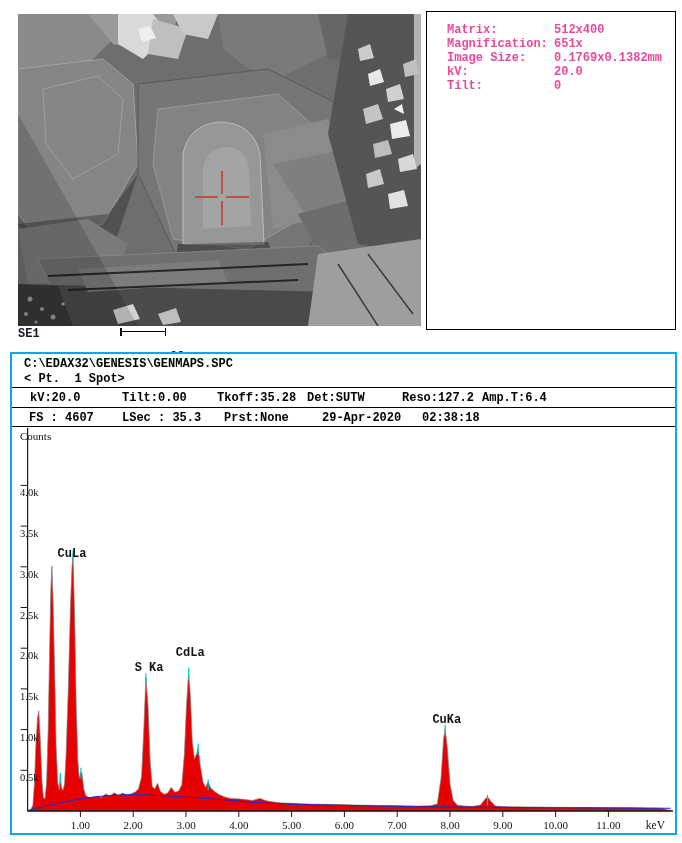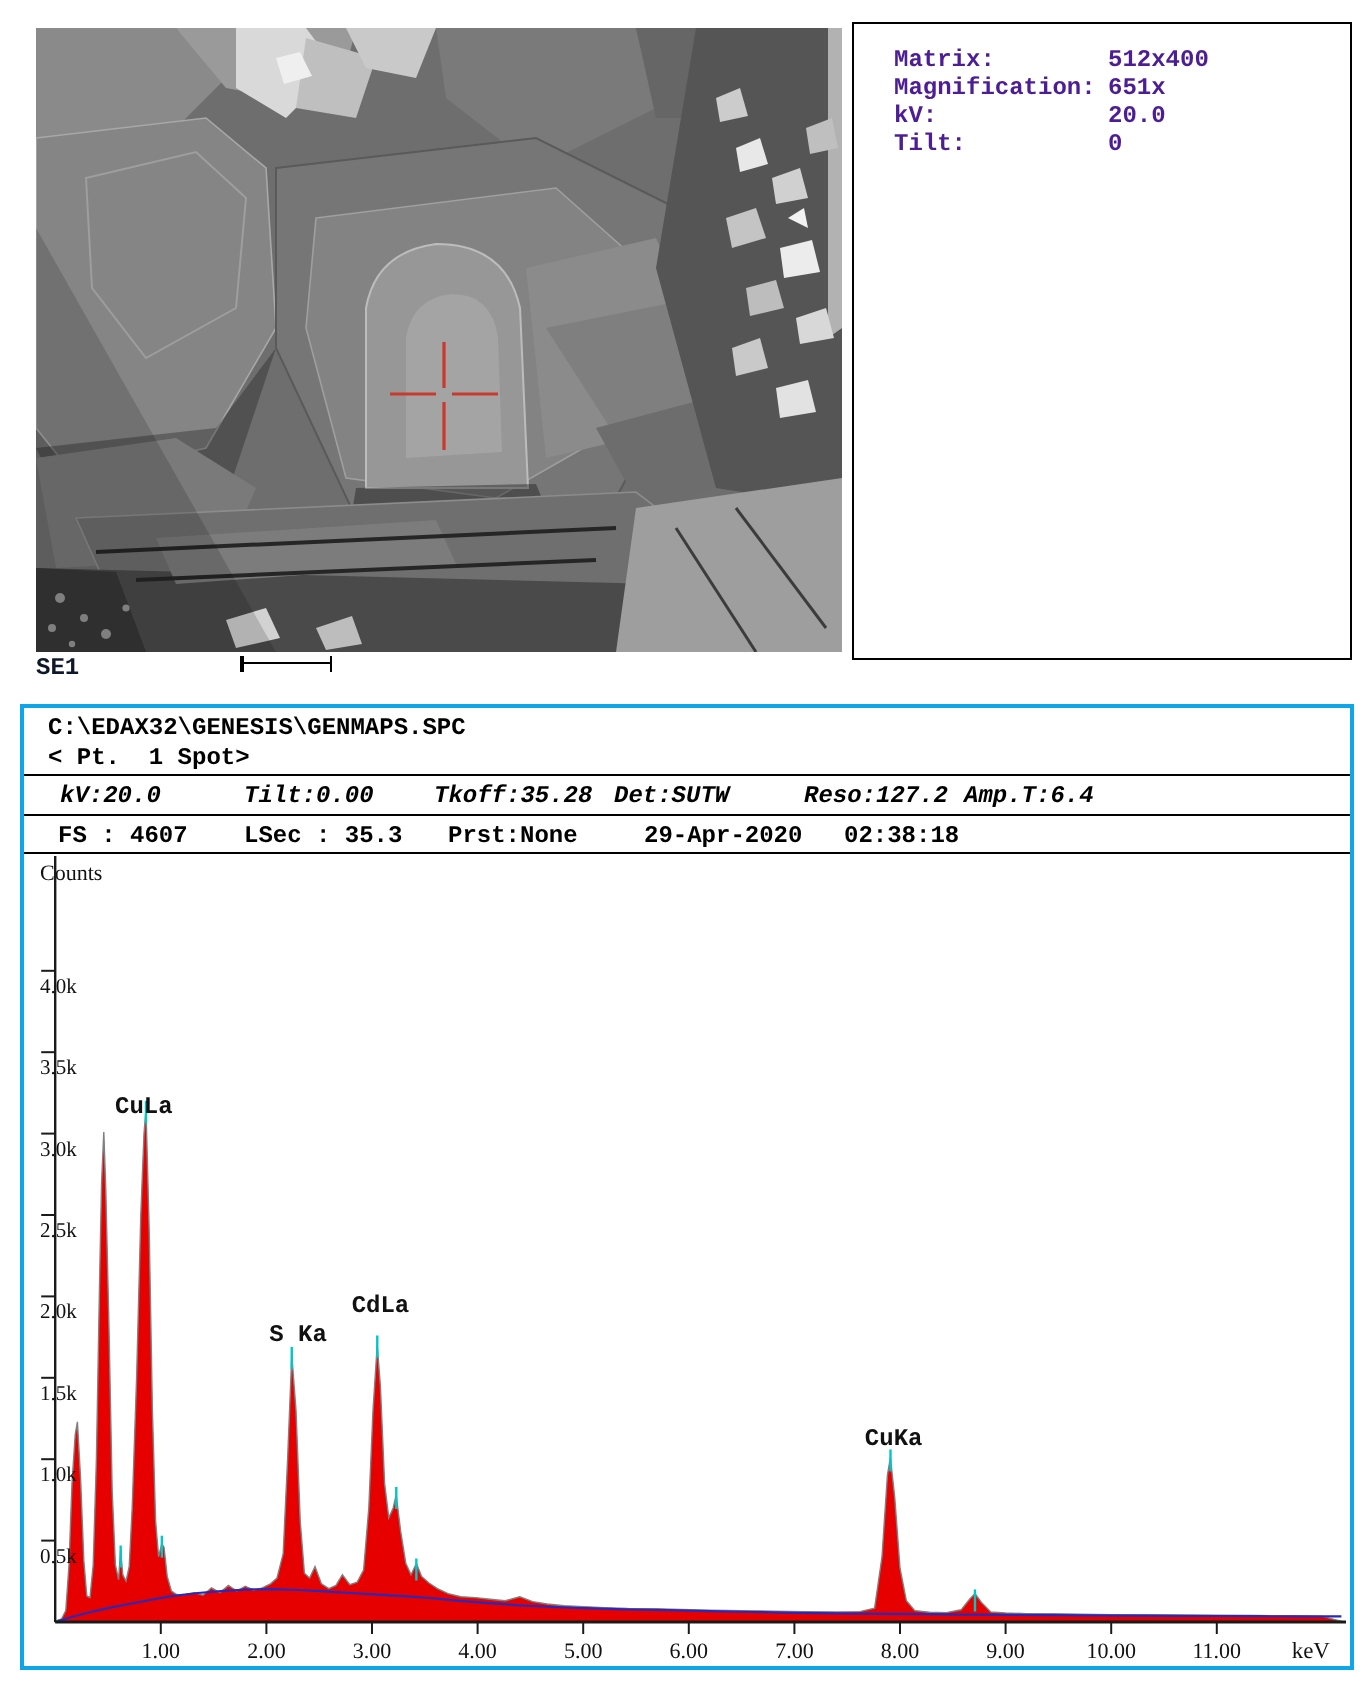--- a/index.html
+++ b/index.html
@@ -8,29 +8,29 @@
   
   .sem{position:absolute;left:18px;top:14px;width:403px;height:312px;display:block;background:#6e6e6e;}
   .sem-label{position:absolute;left:18px;top:327px;font:bold 12px "Liberation Mono",monospace;color:#0f172a;}
   .scalebar{position:absolute;left:120px;top:331px;width:46px;height:7px;border-top:1.5px solid #000;}
   .scalebar:before,.scalebar:after{content:"";position:absolute;top:-4px;width:1.5px;height:8px;background:#000;}
   .scalebar:before{left:0;} .scalebar:after{right:0;}
   .scalebar-text{position:absolute;left:170px;top:326px;font:bold 12px "Liberation Mono",monospace;color:#000;margin-top:24px;}
   
   .info{position:absolute;left:426px;top:11px;width:250px;height:319px;border:1.5px solid #000;
         box-sizing:border-box;padding:11px 0 0 20px;background:#fff;}
-  .irow{display:flex;line-height:14.6px;font:bold 12px "Liberation Mono",monospace;color:#4c1d95;white-space:pre;}
+  .irow{display:flex;line-height:14.6px;font:bold 12px "Liberation Mono",monospace;color:#ec4899;white-space:pre;}
   .irow .ilabel{flex:0 0 107px;}
   
   .spec{position:absolute;left:10px;top:352px;width:667px;height:483px;border:2px solid #0ea5e9;
         box-sizing:border-box;background:#fff;}
   .srow{position:relative;box-sizing:border-box;font:bold 12px "Liberation Mono",monospace;color:#000;white-space:pre;}
   .r1{height:17px;padding:3px 0 0 12px;}
   .r2{height:17px;padding:1px 0 2px 12px;border-bottom:1px solid #000;}
-  .r3{height:20px;border-bottom:1px solid #000;font-style:italic;}
+  .r3{height:20px;border-bottom:1px solid #000;}
   .r4{height:19px;border-bottom:1px solid #000;}
   .r3 span,.r4 span{position:absolute;top:3px;white-space:pre;}
   #plot{position:absolute;left:0;top:72px;width:663px;height:409px;display:block;}
   .serif{font-family:"Liberation Serif",serif;}
 </style>
 </head>
 <body>
 
 <div class="page">
 
@@ -105,20 +105,21 @@
     </g>
   </svg>
 
   <div class="sem-label">SE1</div>
   <div class="scalebar"></div>
   <div class="scalebar-text">20um</div>
 
   <div class="info">
     <div class="irow"><span class="ilabel">Matrix:</span><span class="ivalue">512x400</span></div>
     <div class="irow"><span class="ilabel">Magnification:</span><span class="ivalue">651x</span></div>
+    <div class="irow"><span class="ilabel">Image Size:</span><span class="ivalue">0.1769x0.1382mm</span></div>
     <div class="irow"><span class="ilabel">kV:</span><span class="ivalue">20.0</span></div>
     <div class="irow"><span class="ilabel">Tilt:</span><span class="ivalue">0</span></div>
   </div>
 
   <div class="spec">
     <div class="srow r1">C:\EDAX32\GENESIS\GENMAPS.SPC</div>
     <div class="srow r2">&lt; Pt.  1 Spot&gt;</div>
     <div class="srow r3">
       <span style="left:18px">kV:20.0</span>
       <span style="left:110px">Tilt:0.00</span>

